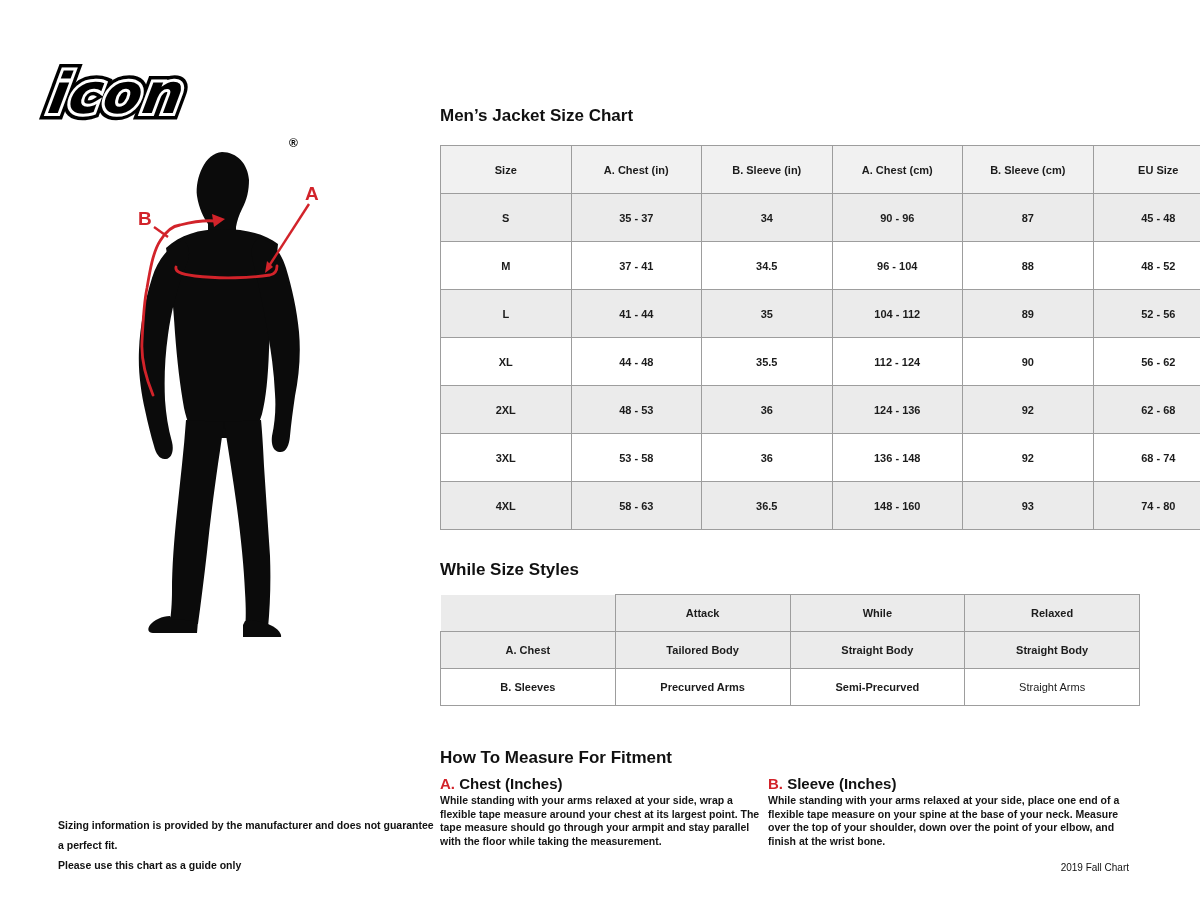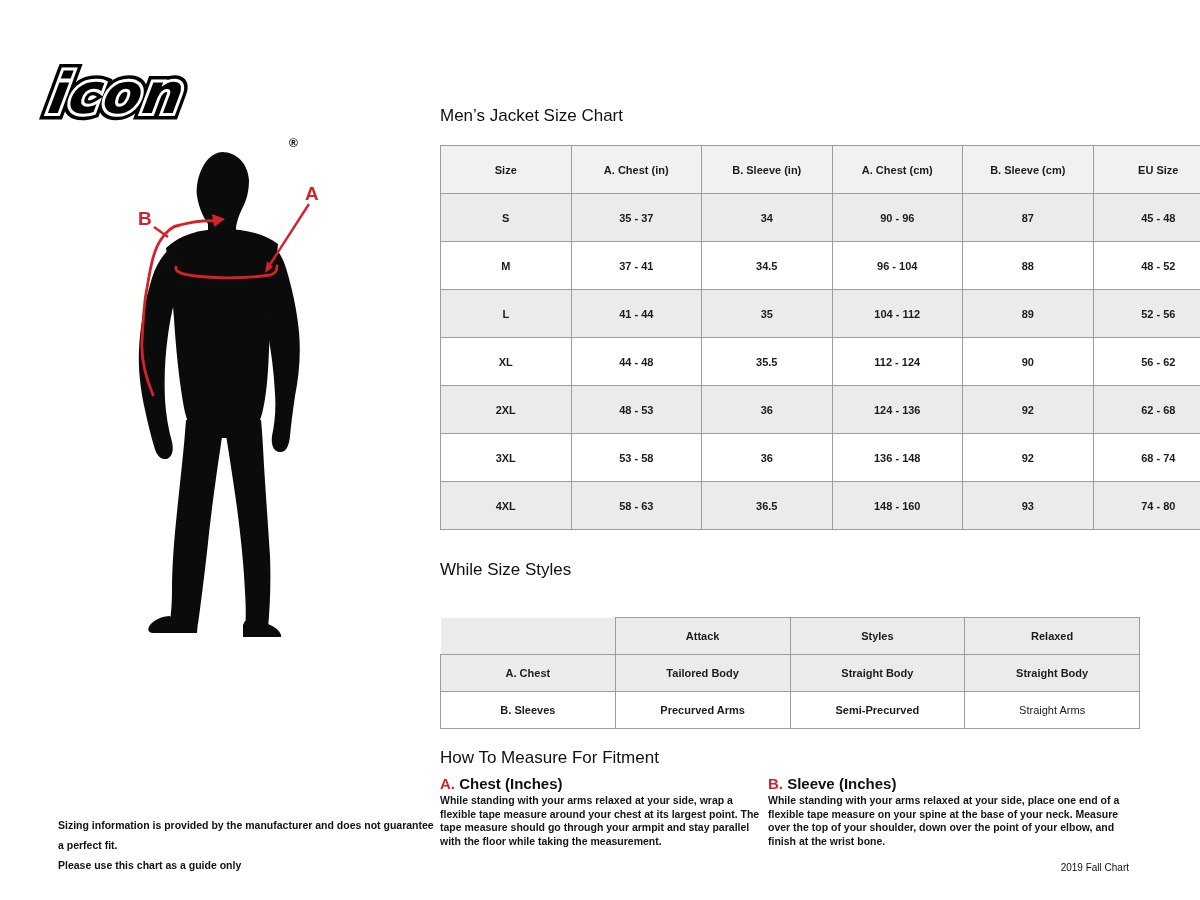--- a/index.html
+++ b/index.html
@@ -17,36 +17,36 @@
   .logo-stack span { position:absolute; left:0; top:0; white-space:nowrap; }
   .logo-o1 { -webkit-text-stroke:13px #000; color:#000; }
   .logo-o2 { -webkit-text-stroke:6px #fff; color:#fff; }
   .logo-fill { color:#000; position:relative; }
   .logo-reg { position:absolute; left:234px; top:86px; font-size:12px; font-weight:bold; color:#000; }
 
   
   .figure { position:absolute; left:100px; top:130px; width:300px; height:520px; }
 
   
-  .h-title { position:absolute; left:440px; font-size:17px; font-weight:normal; color:#111; letter-spacing:0; }
+  .h-title { position:absolute; left:440px; font-size:17px; font-weight:bold; color:#111; letter-spacing:0; }
   #h-main   { top:106px; }
   #h-styles { top:560px; }
   #h-measure{ top:748px; }
 
   
   table { border-collapse:collapse; table-layout:fixed; }
   td { border:1px solid #9d9d9d; text-align:center; vertical-align:middle;
        font-size:11px; font-weight:bold; color:#1c1c1c; }
 
   .size-table { position:absolute; left:440px; top:145px; width:784px; }
   .size-table td { height:48px; background:#fff; }
   .size-table thead td { background:#f1f1f1; }
   .size-table tbody tr:nth-child(odd) td { background:#ebebeb; }
 
-  .styles-table { position:absolute; left:440px; top:617px; width:700px; }
+  .styles-table { position:absolute; left:440px; top:594px; width:700px; }
   .styles-table td { height:37px; background:#fff; }
   .styles-table tr.gray td { background:#ebebeb; }
   .styles-table td.ghost { border:none; background:#fff; }
   .styles-table td.light { font-weight:normal; }
 
   
   .measure-col { position:absolute; top:775px; }
   #measure-a { left:440px; width:330px; }
   #measure-b { left:768px; width:372px; }
   .measure-title { font-size:15px; font-weight:bold; color:#111; margin-bottom:2px; }
@@ -192,21 +192,21 @@
     </tbody>
   </table>
 
   <div class="h-title" id="h-styles">While Size Styles</div>
 
   <table class="styles-table">
     <tbody>
       <tr class="gray">
         <td class="ghost"></td>
         <td>Attack</td>
-        <td>Styles</td>
+        <td>While</td>
         <td>Relaxed</td>
       </tr>
       <tr class="gray">
         <td>A. Chest</td>
         <td>Tailored Body</td>
         <td>Straight Body</td>
         <td>Straight Body</td>
       </tr>
       <tr>
         <td>B. Sleeves</td>

